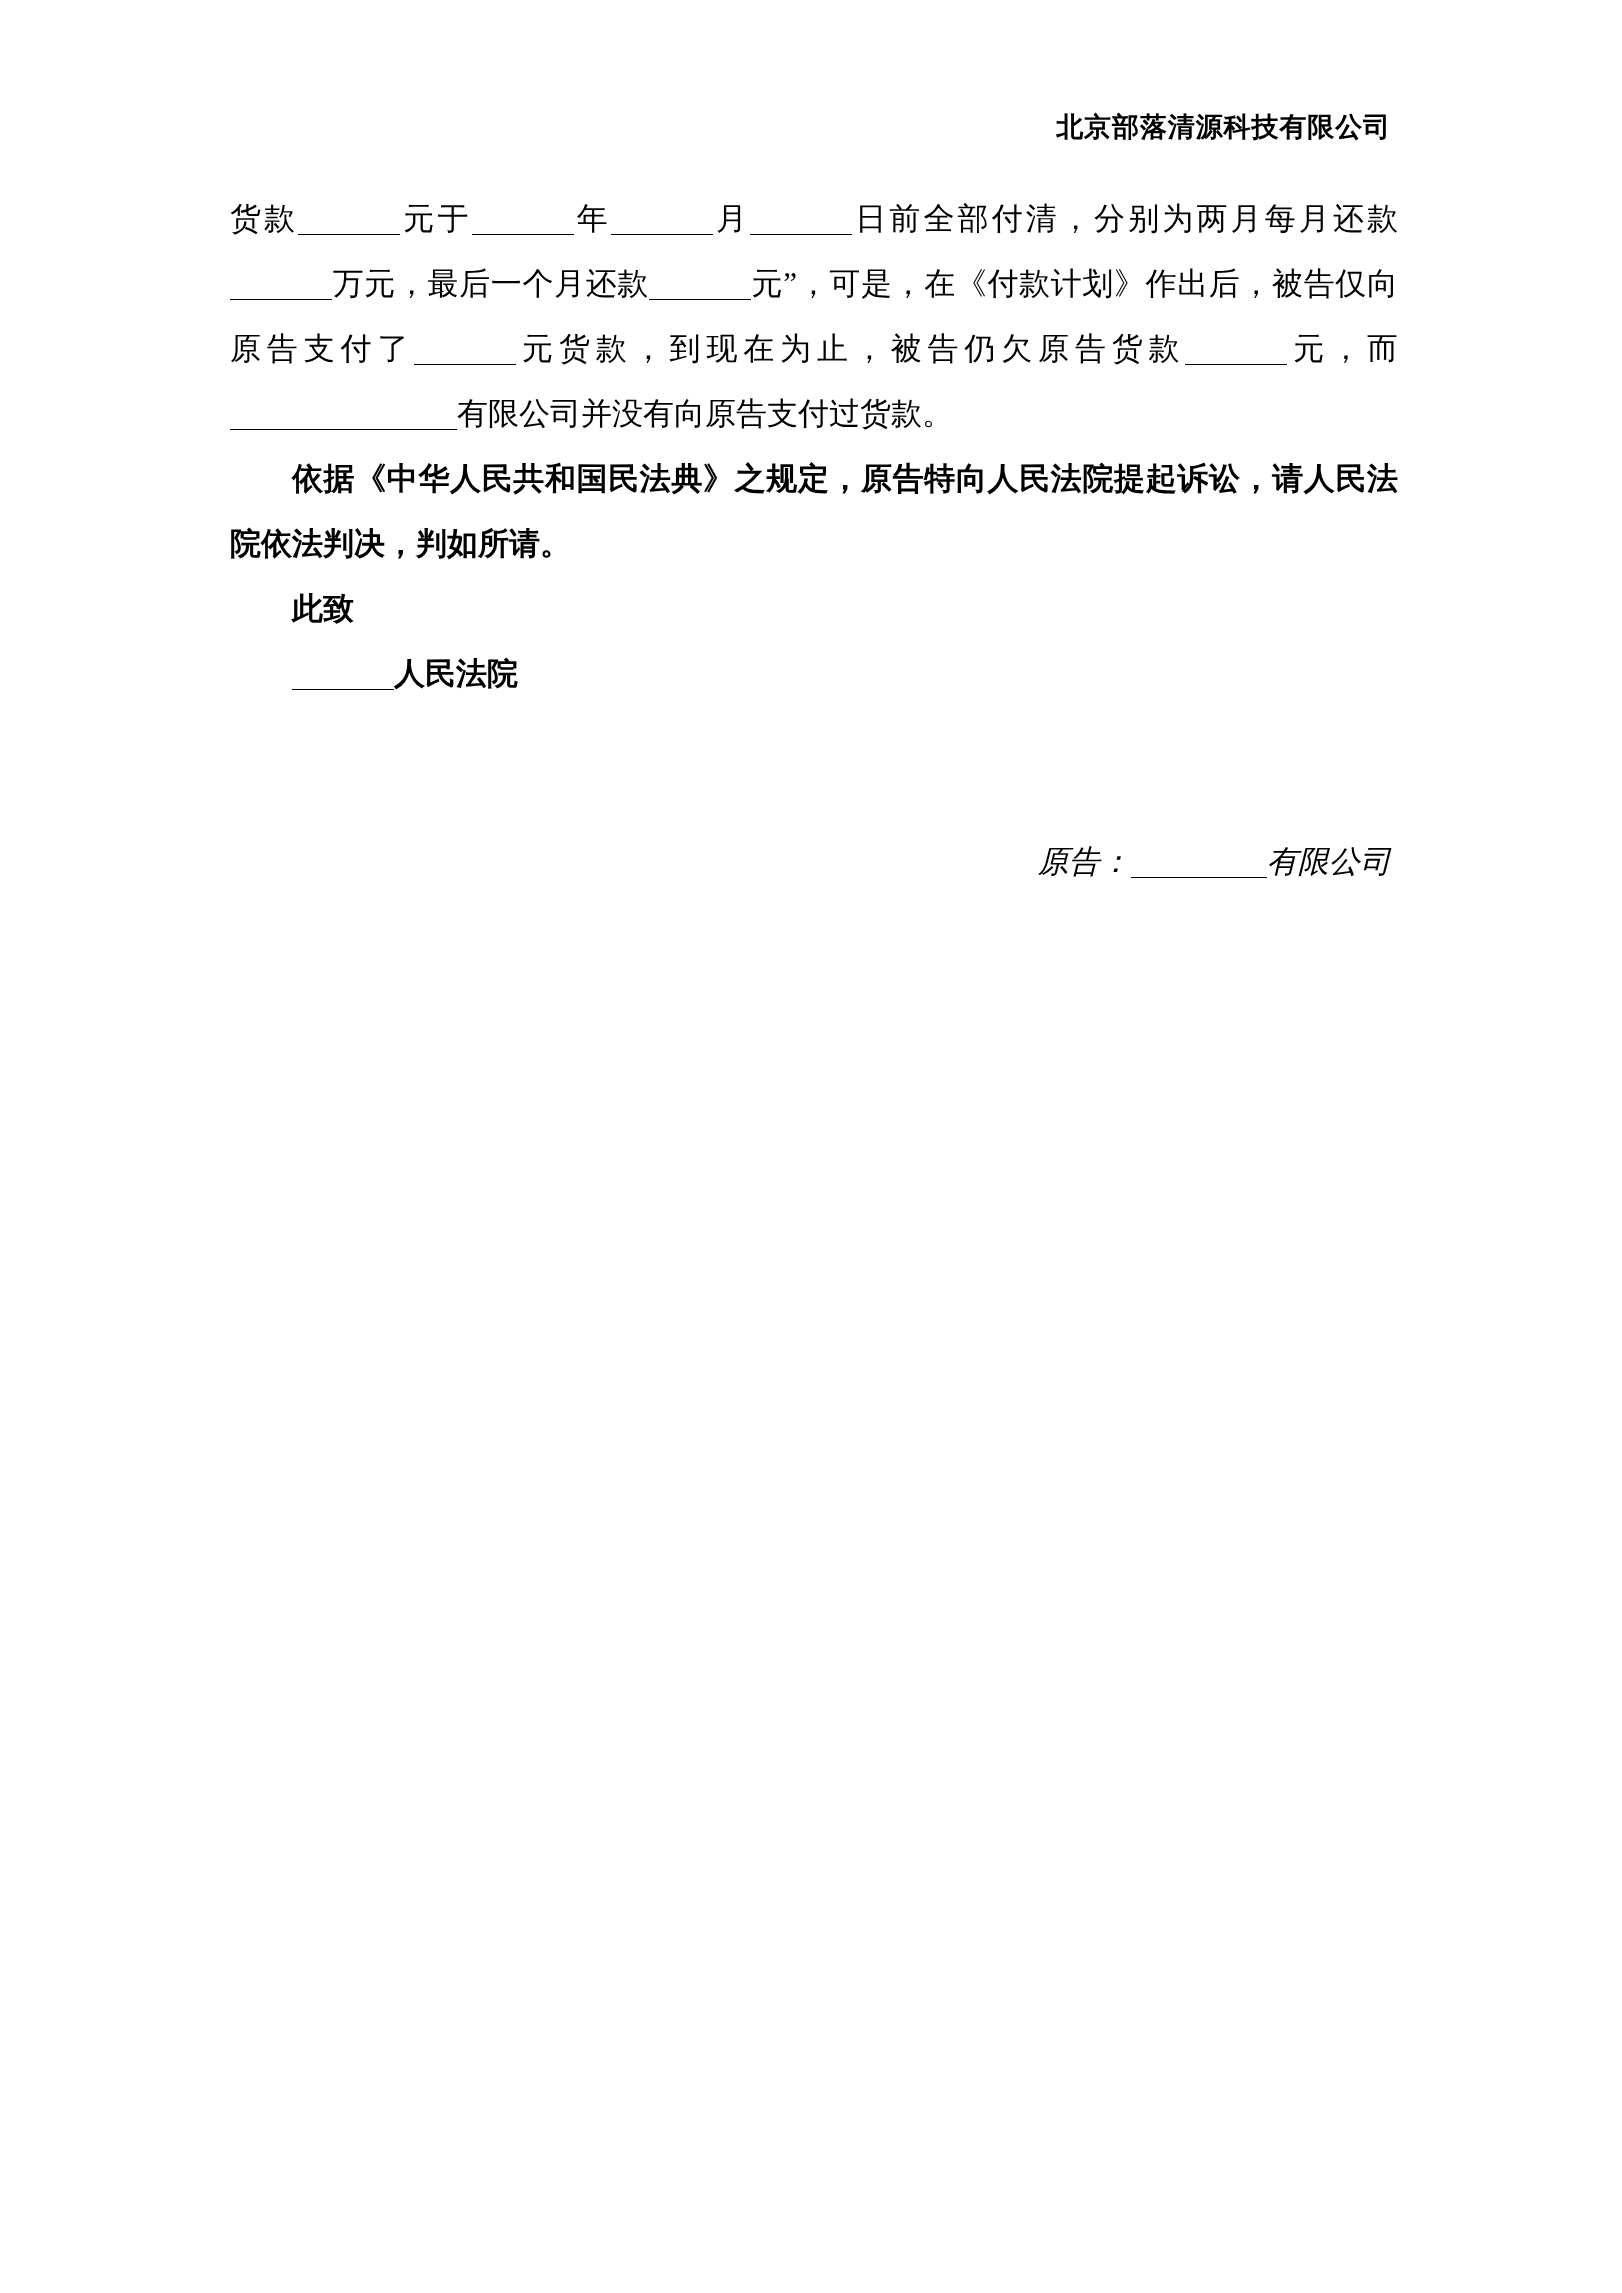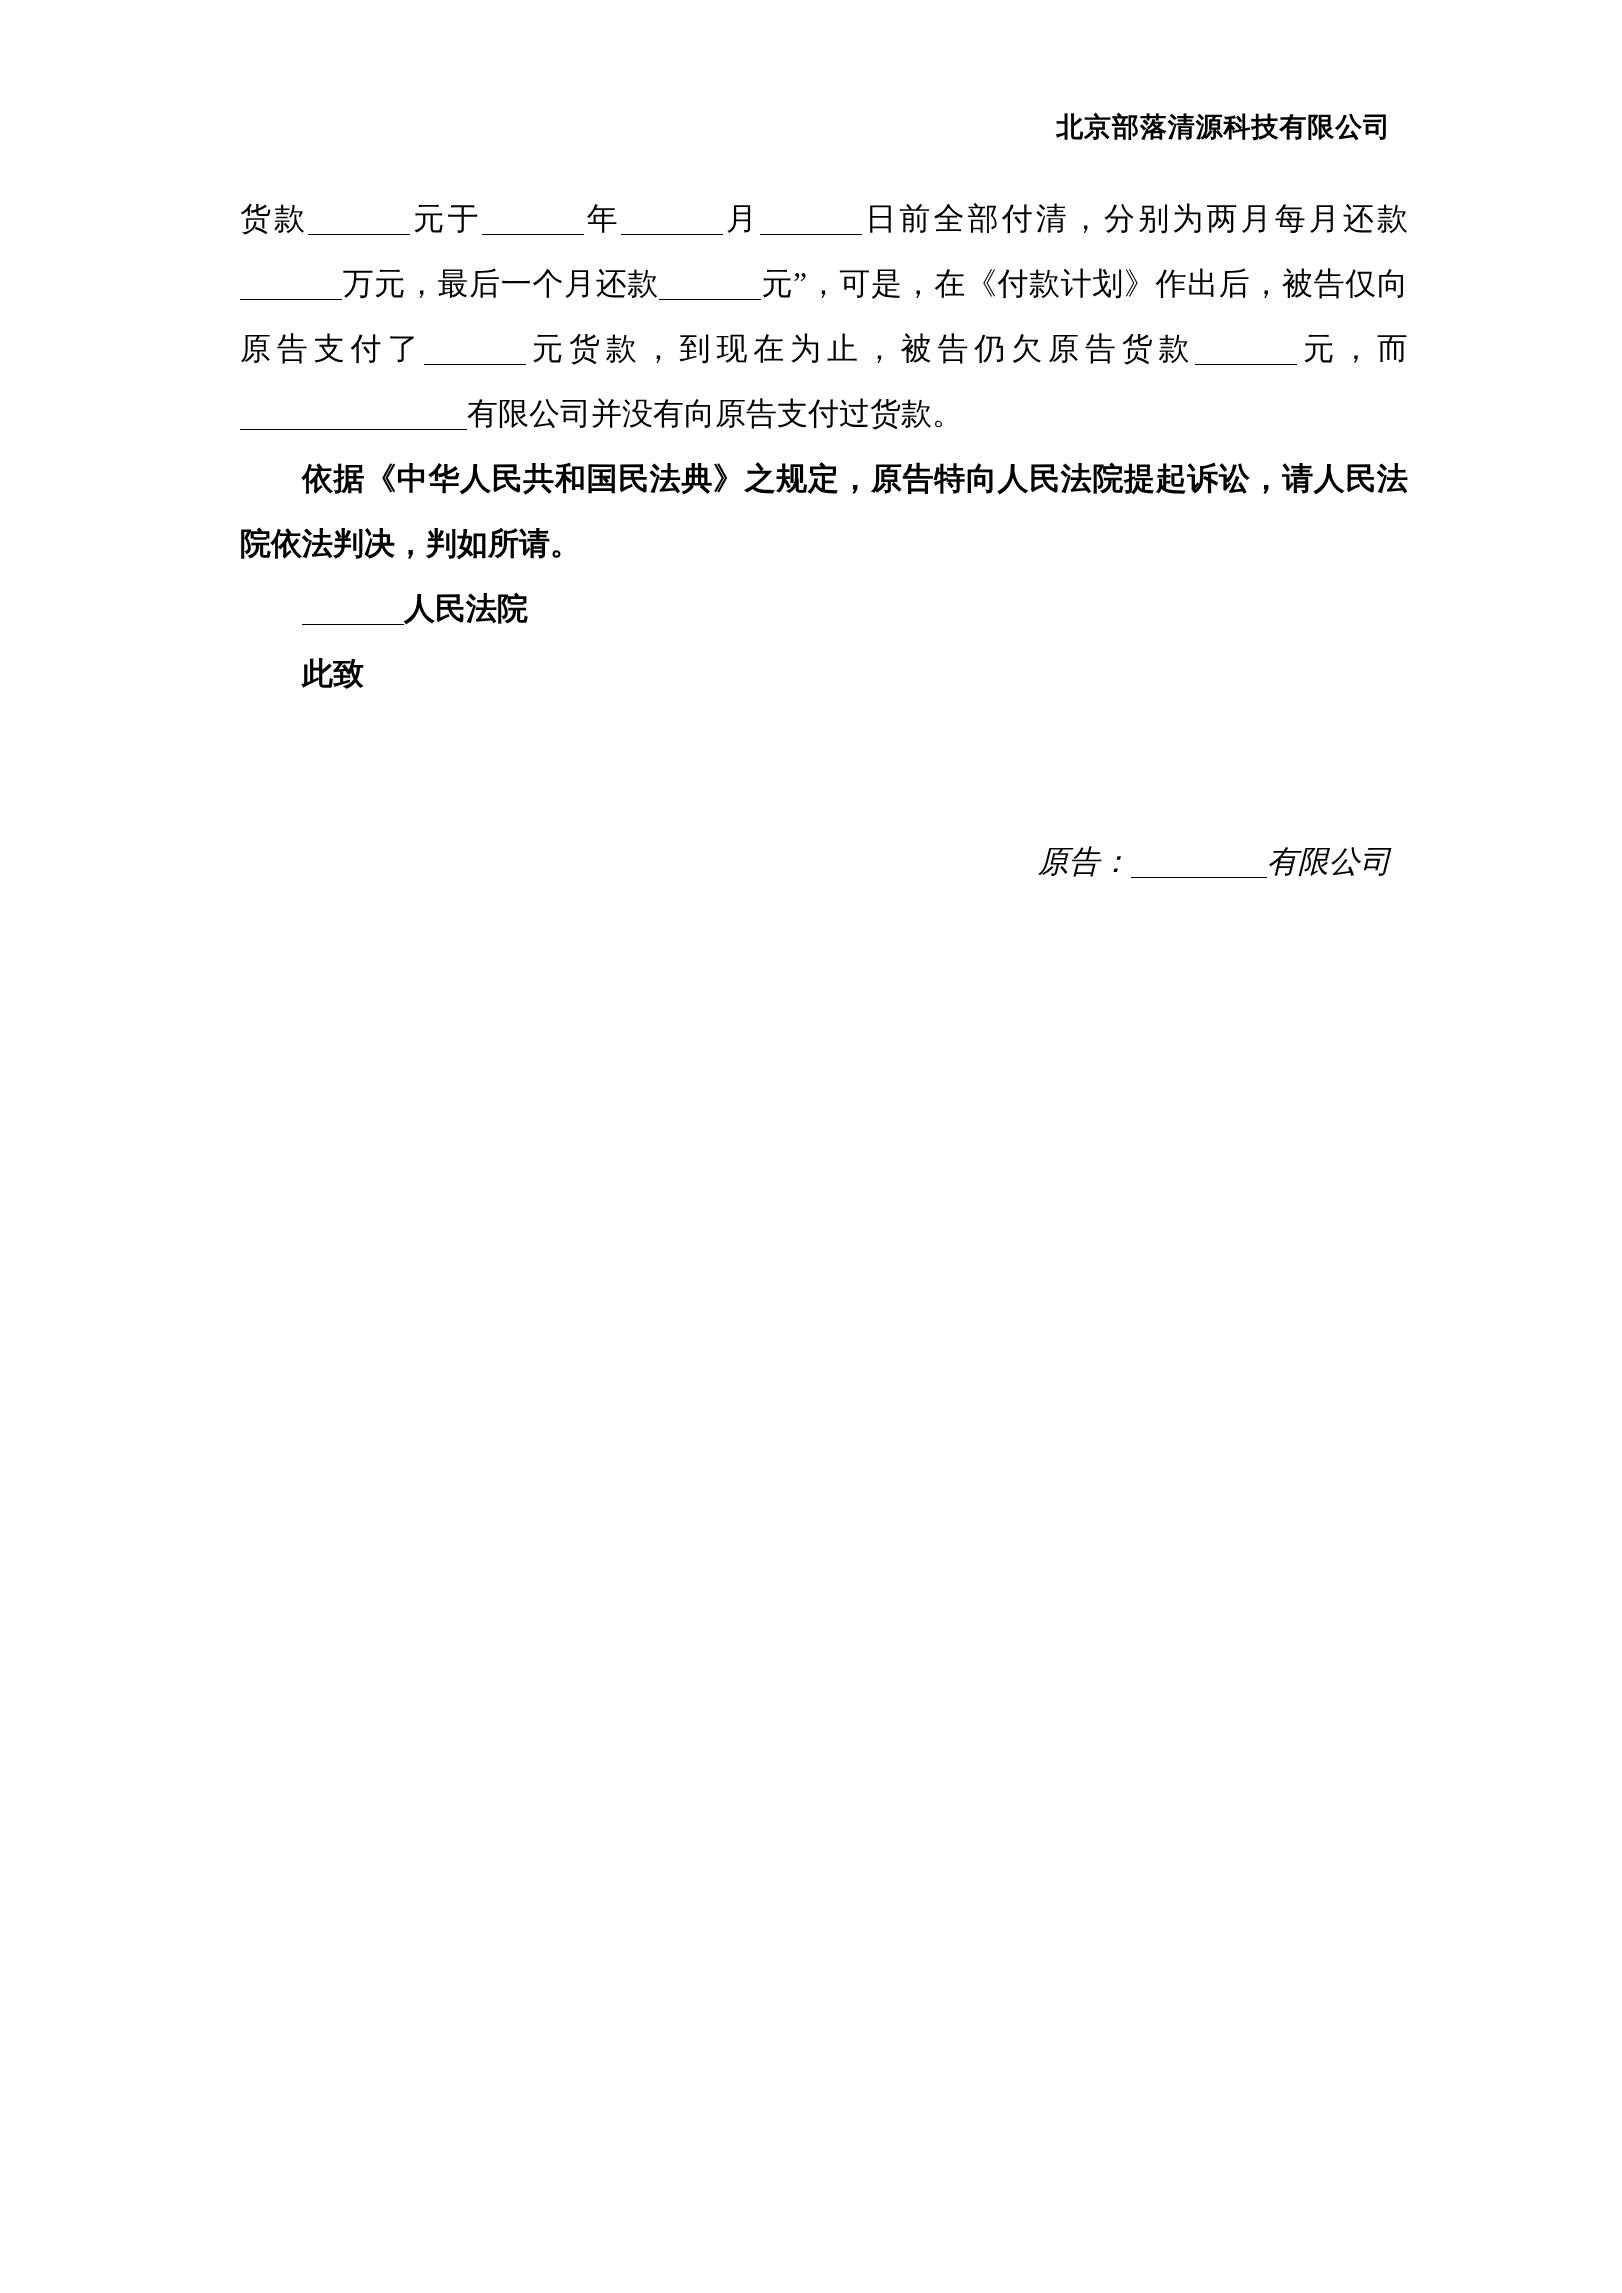--- a/index.html
+++ b/index.html
@@ -33,21 +33,21 @@
     box-sizing: border-box;
     font-family: "Liberation Sans", "DejaVu Sans", sans-serif;
     font-weight: bold;
     font-size: 27px;
     letter-spacing: 0.9px;
     color: #000;
   }
   .body-block {
     position: absolute;
     top: 186px;
-    left: 240px;
+    left: 230px;
     width: 1168px;
   }
   p.para {
     margin: 0 0 0 0;
     font-size: 31px;
     line-height: 65px;
     text-align: justify;
     text-justify: inter-ideograph;
     letter-spacing: 0px;
   }
@@ -98,23 +98,23 @@
   <div class="header">
     <span>北京部落清源科技有限公司</span>
   </div>
 
   <div class="body-block">
 
     <p class="para"><span>货款</span><span class="u u-s"></span><span>元于</span><span class="u u-s"></span><span>年</span><span class="u u-s"></span><span>月</span><span class="u u-s"></span><span>日前全部付清，分别为两月每月还款</span><span class="u u-s"></span><span>万元，最后一个月还款</span><span class="u u-s"></span><span>元”，可是，在《付款计划》作出后，被告仅向原告支付了</span><span class="u u-s"></span><span>元货款，到现在为止，被告仍欠原告货款</span><span class="u u-s"></span><span>元，而</span><span class="u u-xl"></span><span>有限公司并没有向原告支付过货款。</span></p>
 
     <p class="para indent gap-before">依据《中华人民共和国民法典》之规定，原告特向人民法院提起诉讼，请人民法院依法判决，判如所请。</p>
 
+    <p class="para indent gap-before">此致</p>
+
     <p class="para indent gap-before"><span class="u u-s"></span><span>人民法院</span></p>
-
-    <p class="para indent gap-before">此致</p>
 
   </div>
 
   <div class="sign-block">
     <div class="sign-line first"><span>原告：</span><span class="u u-sign-company"></span><span>有限公司</span></div>
 
 
   </div>
 
 </div>

